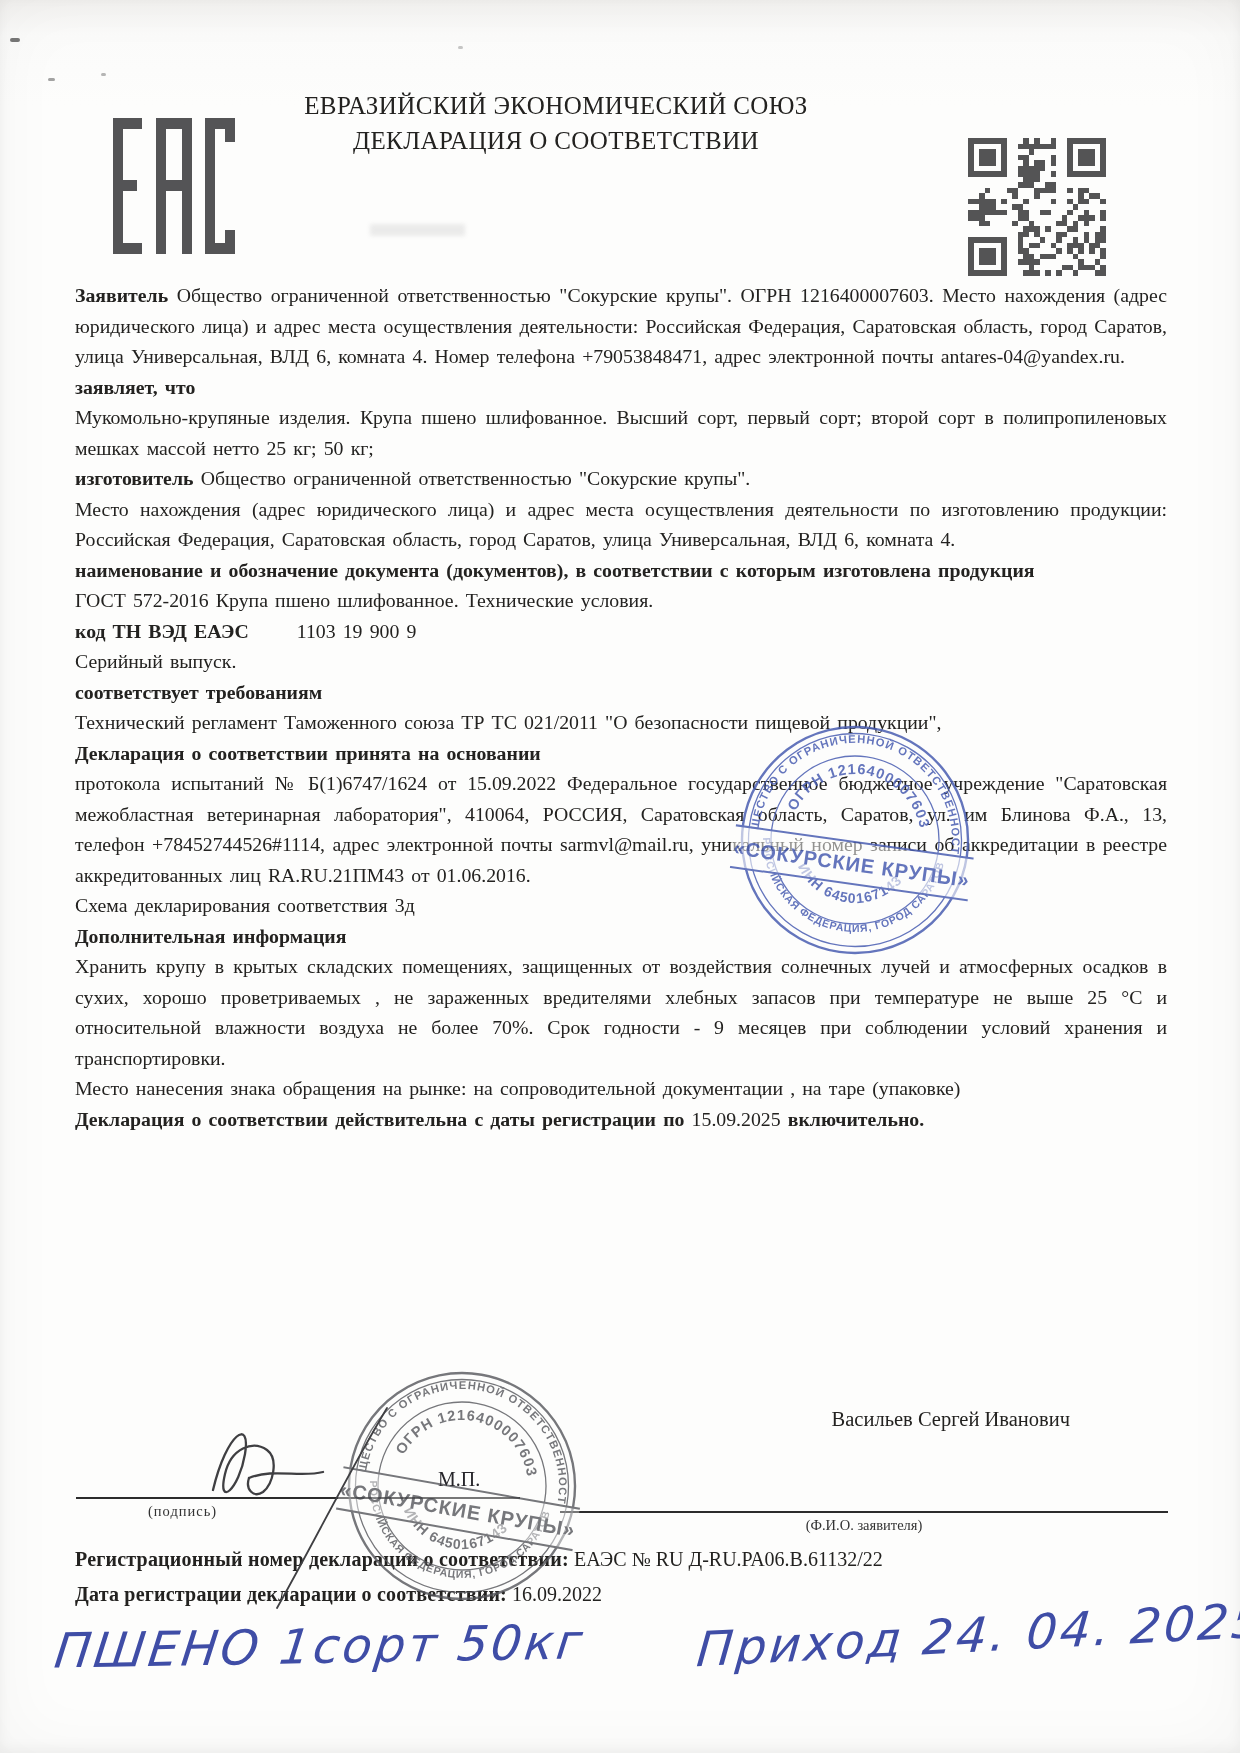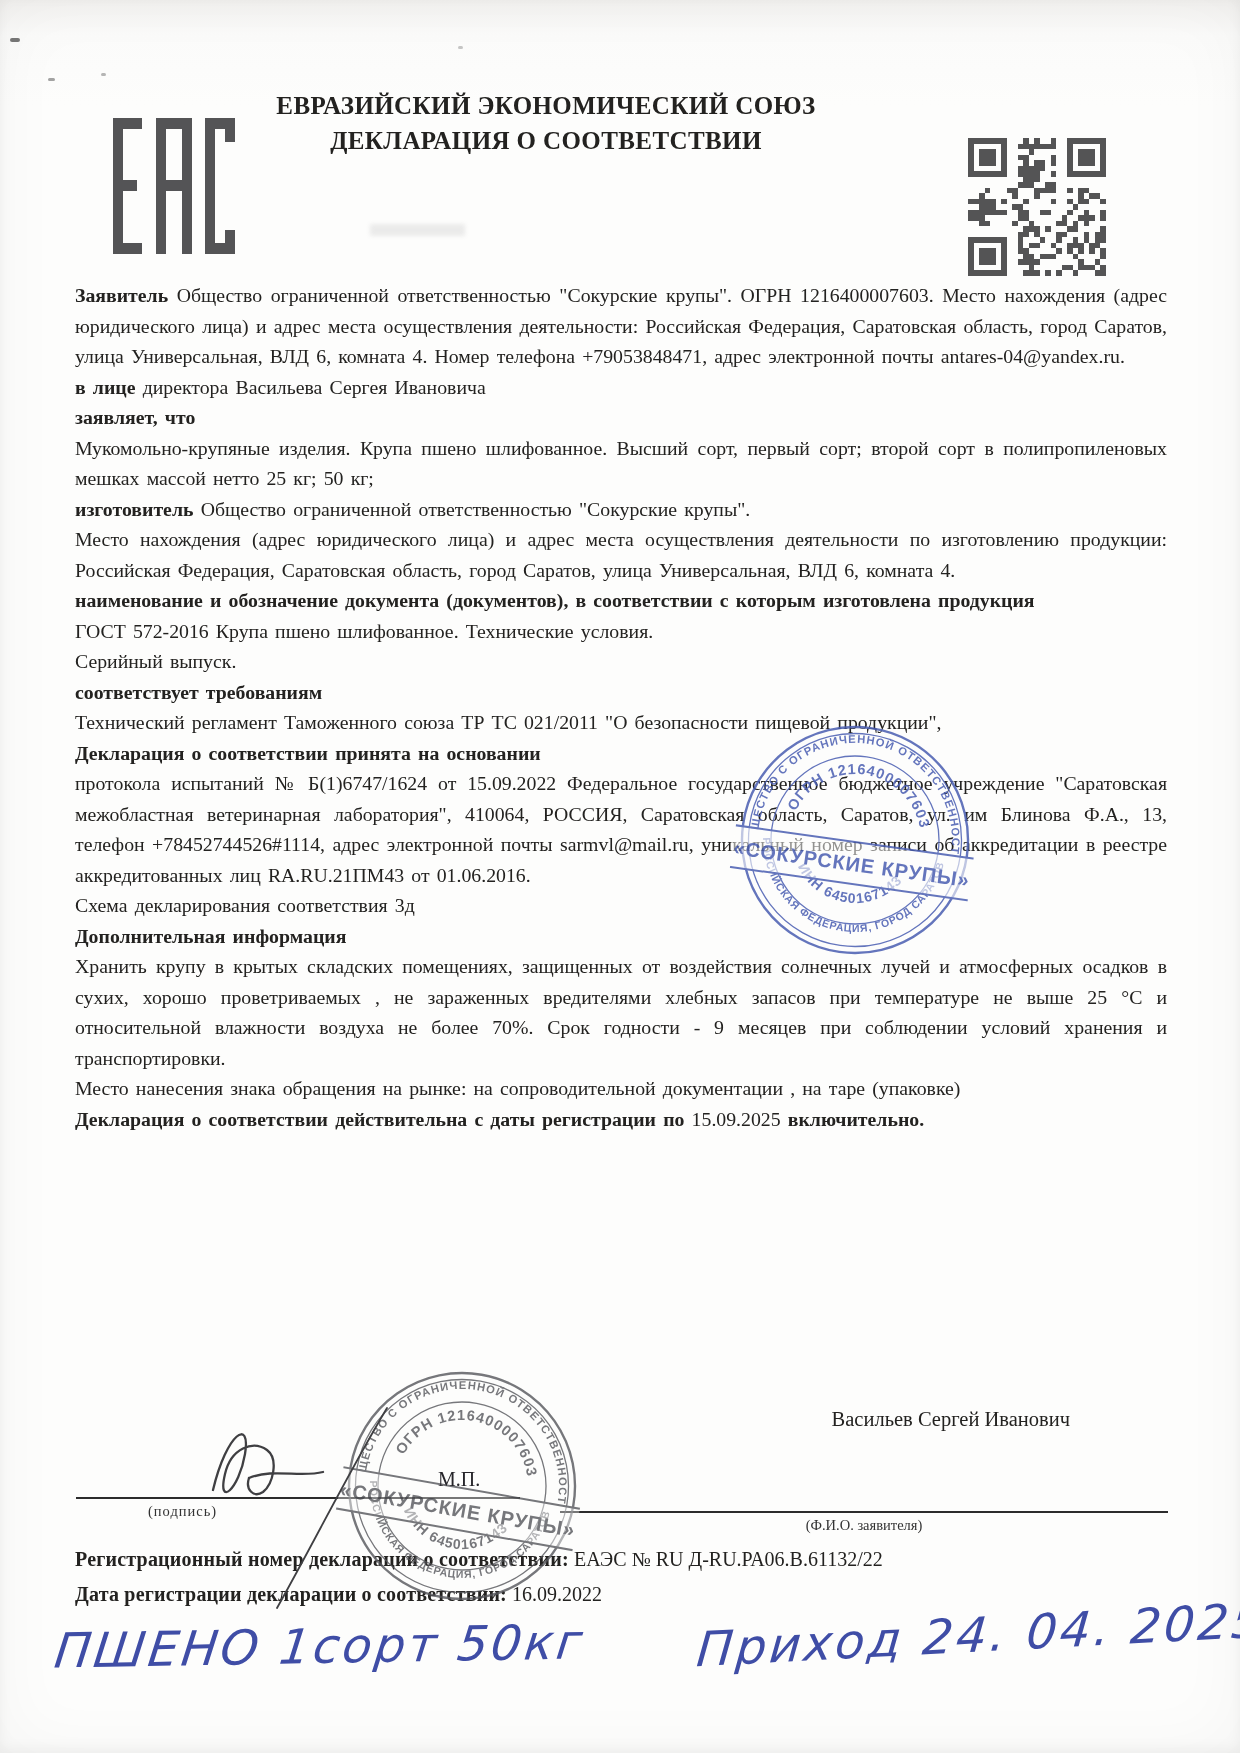--- a/index.html
+++ b/index.html
@@ -4,22 +4,22 @@
 <style>
   html,body{margin:0;padding:0;background:#e9e9e9;}
   .page{
     position:relative;width:1240px;height:1753px;margin:0 auto;
     background:linear-gradient(180deg,#f3f2f0 0%,#fbfbfa 2%,#fdfdfc 6%,#fdfdfc 100%);
     box-shadow:inset 0 0 70px rgba(0,0,0,0.035), inset 0 -4px 14px rgba(0,0,0,0.05);
     font-family:"Liberation Serif", serif;color:#201f1d;overflow:hidden;
   }
   
   .eac-logo{position:absolute;left:113px;top:118px;width:122px;height:136px;opacity:.87;}
-  .title{position:absolute;left:246px;top:88px;width:600px;text-align:center;
-         font-weight:bold;font-size:25px;line-height:35px;letter-spacing:.4px;color:#232220;}
+  .title{position:absolute;left:256px;top:88px;width:600px;text-align:center;
+         font-weight:normal;font-size:25px;line-height:35px;letter-spacing:.4px;color:#232220;}
   .qr{position:absolute;left:968px;top:138px;width:138px;height:140px;opacity:.88;}
   
   .doc-body{position:absolute;left:75px;top:280px;width:1092px;
             font-size:19.8px;line-height:30.5px;text-align:justify;word-spacing:2.2px;color:#232220;}
   .doc-body p{margin:0;}
   .doc-body p.hdr{font-weight:bold;}
   .lead{font-weight:bold;}
   .tnved-val{margin-left:48px;font-weight:normal;}
   .validity{margin-top:34px;font-weight:bold;}
   .validity .date{font-weight:normal;}
@@ -269,27 +269,27 @@
   </div>
 
   <div class="speck sp1"></div>
   <div class="speck sp2"></div>
   <div class="speck sp3"></div>
   <div class="speck sp4"></div>
   <div class="smudge"></div>
 
   <div class="doc-body">
     <p><b class="lead">Заявитель</b> <span>Общество ограниченной ответственностью "Сокурские крупы". ОГРН 1216400007603. Место нахождения (адрес юридического лица) и адрес места осуществления деятельности: Российская Федерация, Саратовская область, город Саратов, улица Универсальная, ВЛД 6, комната 4. Номер телефона +79053848471, адрес электронной почты antares-04@yandex.ru.</span></p>
-    <p><b class="lead">в лице</b> <span>директора Васильева Сергея Ивановича</span></p>
     <p class="hdr">заявляет, что</p>
     <p>Мукомольно-крупяные изделия. Крупа пшено шлифованное. Высший сорт, первый сорт; второй сорт в полипропиленовых мешках массой нетто 25 кг; 50 кг;</p>
     <p><b class="lead">изготовитель</b> <span>Общество ограниченной ответственностью "Сокурские крупы".</span></p>
     <p>Место нахождения (адрес юридического лица) и адрес места осуществления деятельности по изготовлению продукции: Российская Федерация, Саратовская область, город Саратов, улица Универсальная, ВЛД 6, комната 4.</p>
     <p class="hdr">наименование и обозначение документа (документов), в соответствии с которым изготовлена продукция</p>
     <p>ГОСТ 572-2016 Крупа пшено шлифованное. Технические условия.</p>
+    <p><b class="lead">код ТН ВЭД ЕАЭС</b><span class="tnved-val">1103 19 900 9</span></p>
     <p>Серийный выпуск.</p>
     <p class="hdr">соответствует требованиям</p>
     <p>Технический регламент Таможенного союза ТР ТС 021/2011 "О безопасности пищевой продукции",</p>
     <p class="hdr">Декларация о соответствии принята на основании</p>
     <p>протокола испытаний № Б(1)6747/1624 от 15.09.2022 Федеральное государственное бюджетное учреждение "Саратовская межобластная ветеринарная лаборатория", 410064, РОССИЯ, Саратовская область, Саратов, ул. им Блинова Ф.А., 13, телефон +78452744526#1114, адрес электронной почты sarmvl@mail.ru, уникальный номер записи об аккредитации в реестре аккредитованных лиц RA.RU.21ПМ43 от 01.06.2016.</p>
     <p>Схема декларирования соответствия 3д</p>
     <p class="hdr">Дополнительная информация</p>
     <p>Хранить крупу в крытых складских помещениях, защищенных от воздействия солнечных лучей и атмосферных осадков в сухих, хорошо проветриваемых , не зараженных вредителями хлебных запасов при температуре не выше 25 °С и относительной влажности воздуха не более 70%. Срок годности - 9 месяцев при соблюдении условий хранения и транспортировки.</p>
     <p>Место нанесения знака обращения на рынке: на сопроводительной документации , на таре (упаковке)</p>
     <p class="validity"><span>Декларация о соответствии действительна с даты регистрации по</span> <span class="date">15.09.2025</span> <span>включительно.</span></p>

